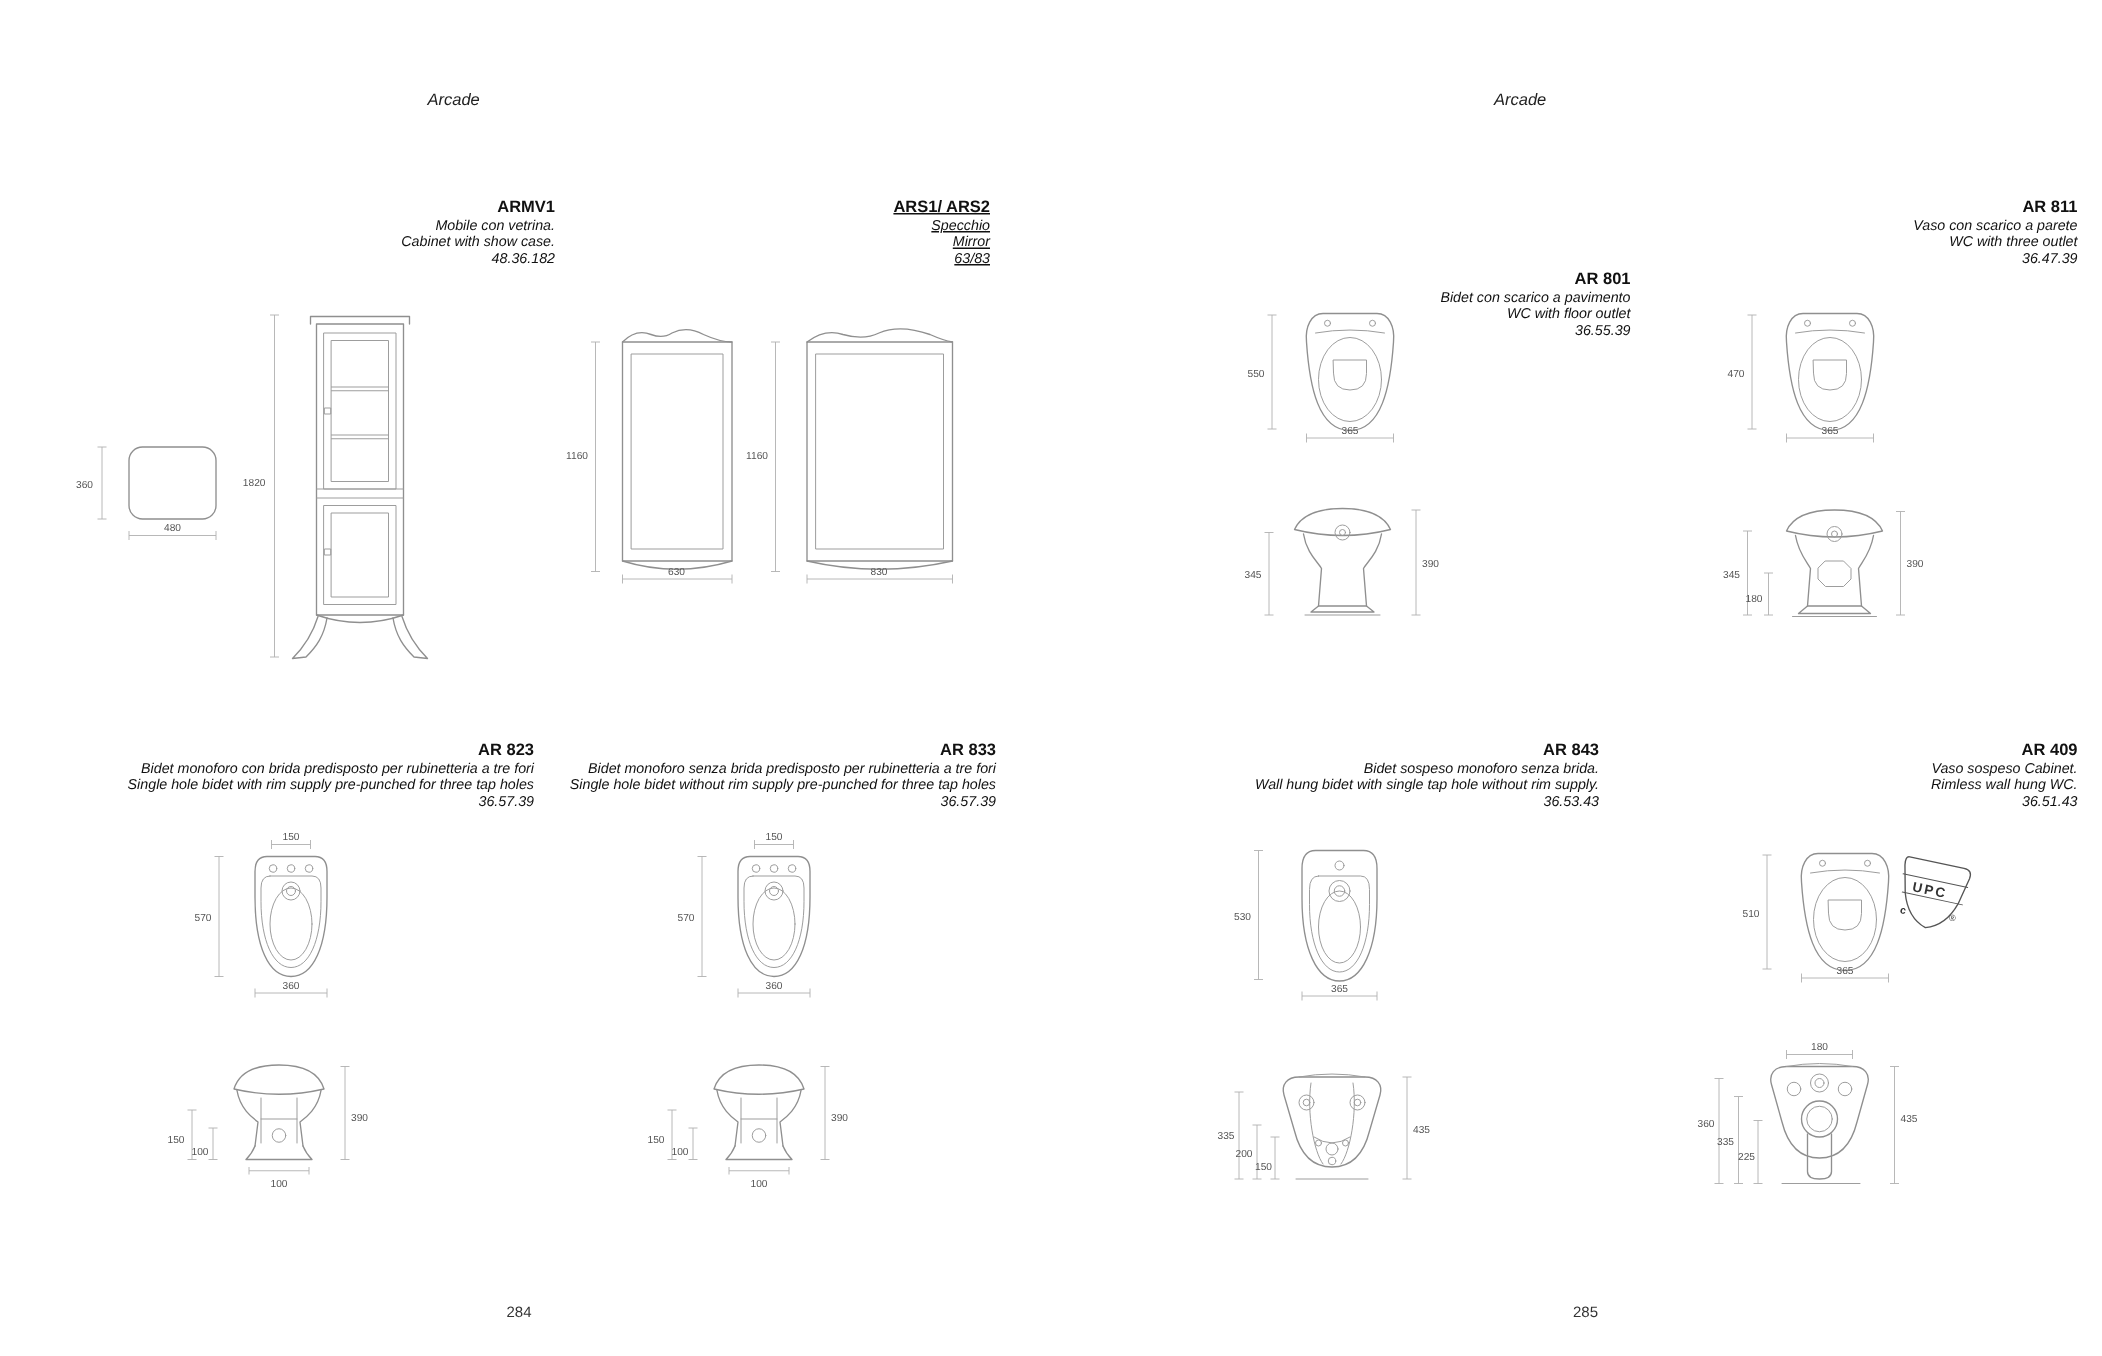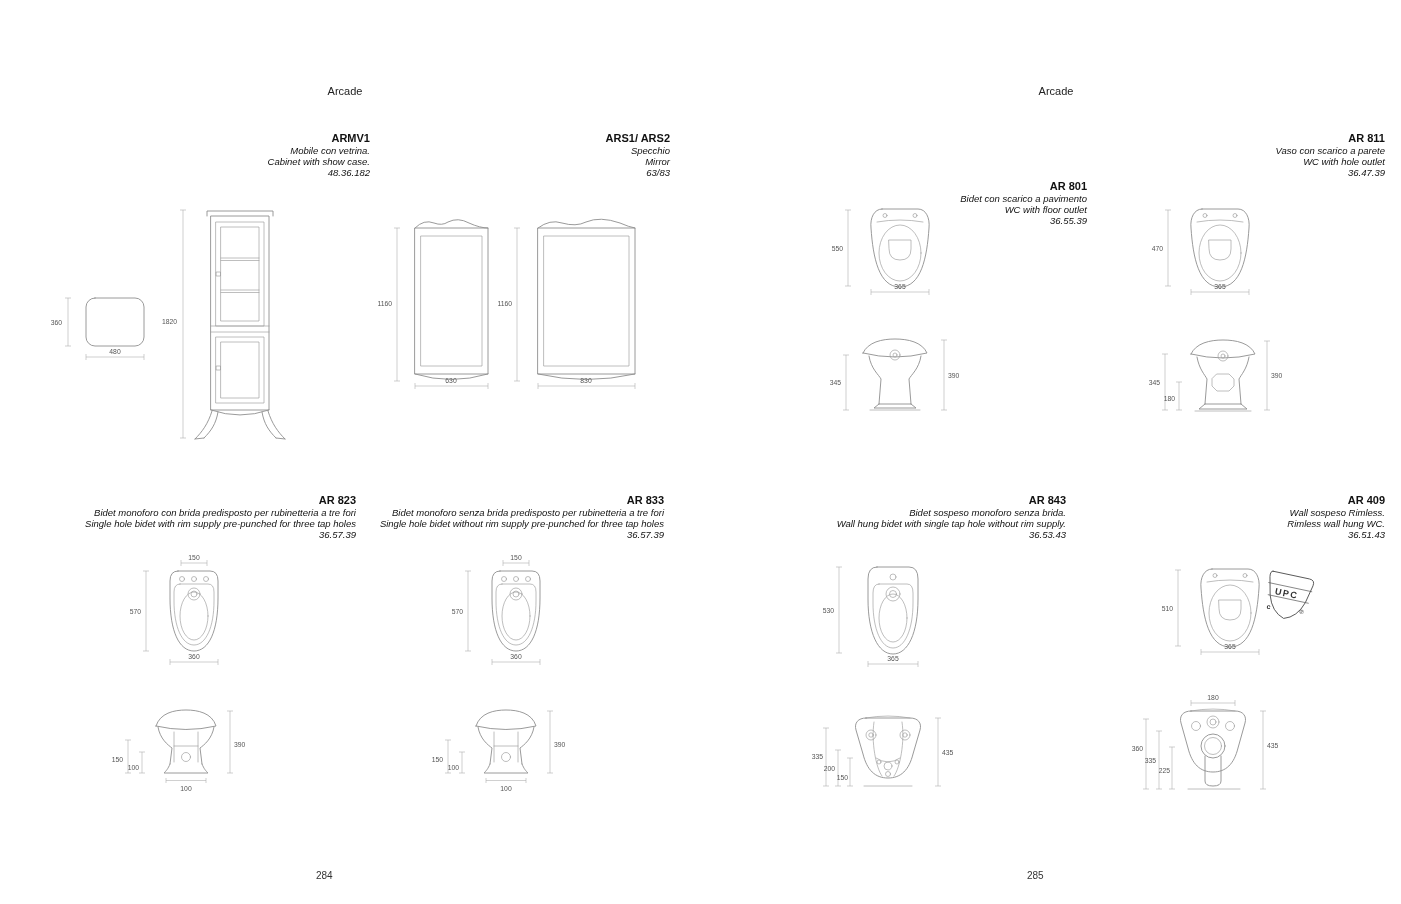--- a/index.html
+++ b/index.html
@@ -1,21 +1,21 @@
 <!DOCTYPE html>
 <html><head>
 <meta charset="utf-8">
 <style>
   html,body { margin:0; padding:0; background:#ffffff; }
   .sheet {
     position:relative; width:1401px; height:904px; background:#ffffff;
     font-family:"Liberation Sans", sans-serif; color:#111; overflow:hidden;
   }
-  .hdr { position:absolute; width:120px; text-align:center; font-size:11px; color:#222;margin-top:24px; }
-  .pagenum { position:absolute; width:60px; font-size:10px; color:#333; }
+  .hdr { position:absolute; width:120px; font-style:italic; font-size:11px; color:#222; }
+  .pagenum { position:absolute; width:60px; text-align:center; font-size:10px; color:#333; }
   .title-block { position:absolute; width:340px; text-align:right; line-height:11px; }
   .row1 { top:133px; }
   .row2 { top:495px; }
   .title-block .code { font-weight:bold; font-size:11px; margin-bottom:1px; }
   .title-block .desc { font-style:italic; font-size:9.5px; }
   svg { position:absolute; overflow:visible; }
   .shape { fill:none; stroke:#8f8f8f; stroke-width:0.9; stroke-linejoin:round; stroke-linecap:round; }
   .shape2 { fill:none; stroke:#9a9a9a; stroke-width:0.65; stroke-linejoin:round; stroke-linecap:round; }
   .dim { fill:none; stroke:#b0b0b0; stroke-width:0.6; }
   svg text { font-family:"Liberation Sans", sans-serif; font-size:6.8px; fill:#555; font-style:normal; }
@@ -27,36 +27,36 @@
 
   <div class="hdr" style="left:285px; top:61px;">Arcade</div>
   <div class="hdr" style="left:996px; top:61px;">Arcade</div>
 
   <div class="title-block row1" style="left:30px;">
     <div class="code">ARMV1</div>
     <div class="desc">Mobile con vetrina.</div>
     <div class="desc">Cabinet with show case.</div>
     <div class="desc">48.36.182</div>
   </div>
-  <div class="title-block row1" style="left:330px;">
+  <div class="title-block row1" style="left:320px;text-decoration:underline;">
     <div class="code">ARS1/ ARS2</div>
     <div class="desc">Specchio</div>
     <div class="desc">Mirror</div>
     <div class="desc">63/83</div>
   </div>
   <div class="title-block row1" style="left:747px;margin-top:48px;">
     <div class="code">AR 801</div>
     <div class="desc">Bidet con scarico a pavimento</div>
     <div class="desc">WC with floor outlet</div>
     <div class="desc">36.55.39</div>
   </div>
   <div class="title-block row1" style="left:1045px;">
     <div class="code">AR 811</div>
     <div class="desc">Vaso con scarico a parete</div>
-    <div class="desc">WC with hole outlet</div>
+    <div class="desc">WC with three outlet</div>
     <div class="desc">36.47.39</div>
   </div>
 
   <div class="title-block row2" style="left:16px;">
     <div class="code">AR 823</div>
     <div class="desc">Bidet monoforo con brida predisposto per rubinetteria a tre fori</div>
     <div class="desc">Single hole bidet with rim supply pre-punched for three tap holes</div>
     <div class="desc">36.57.39</div>
   </div>
   <div class="title-block row2" style="left:324px;">
@@ -66,21 +66,21 @@
     <div class="desc">36.57.39</div>
   </div>
   <div class="title-block row2" style="left:726px;">
     <div class="code">AR 843</div>
     <div class="desc">Bidet sospeso monoforo senza brida.</div>
     <div class="desc">Wall hung bidet with single tap hole without rim supply.</div>
     <div class="desc">36.53.43</div>
   </div>
   <div class="title-block row2" style="left:1045px;">
     <div class="code">AR 409</div>
-    <div class="desc">Wall sospeso Rimless.</div>
+    <div class="desc">Vaso sospeso Cabinet.</div>
     <div class="desc">Rimless wall hung WC.</div>
     <div class="desc">36.51.43</div>
   </div>
 
   <svg style="left:40px; top:288px;" width="120" height="85" viewBox="0 0 120 85">
     <rect class="shape" x="46" y="10" width="58" height="48" rx="9"></rect>
     <path class="dim" d="M25,10 h6 M28,10 V58 M25,58 h6"></path>
     <text x="22" y="37" text-anchor="end">360</text>
     <path class="dim" d="M46,66 v6 M46,69 H104 M104,66 v6"></path>
     <text x="75" y="66" text-anchor="middle">480</text>

